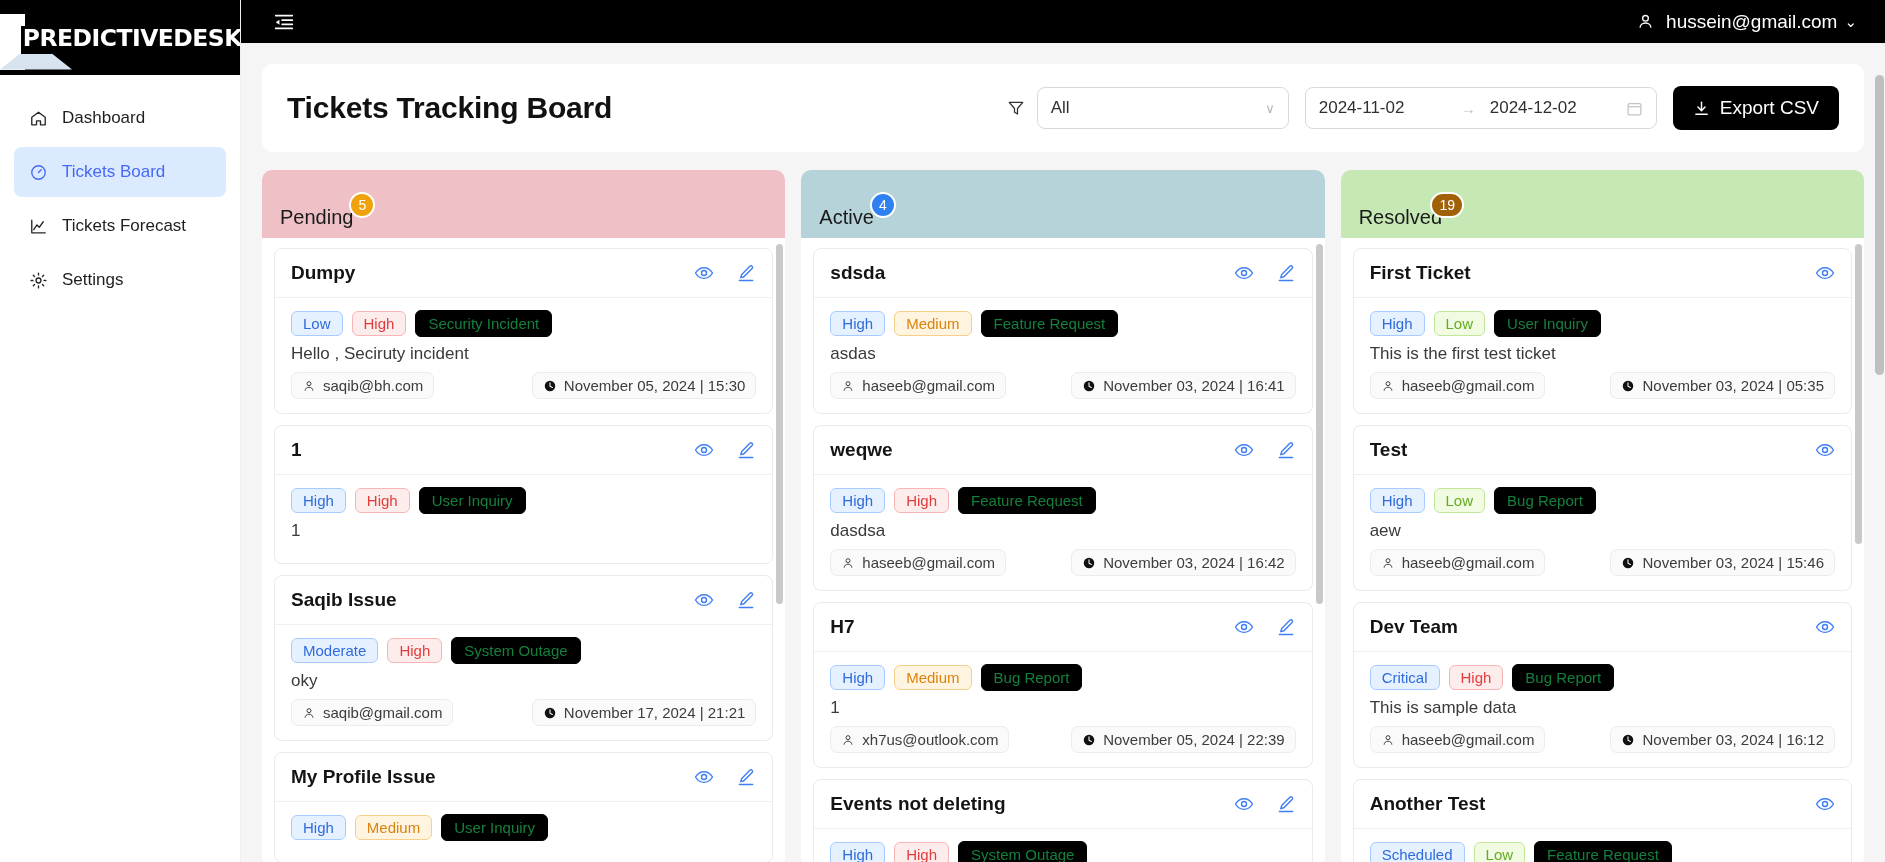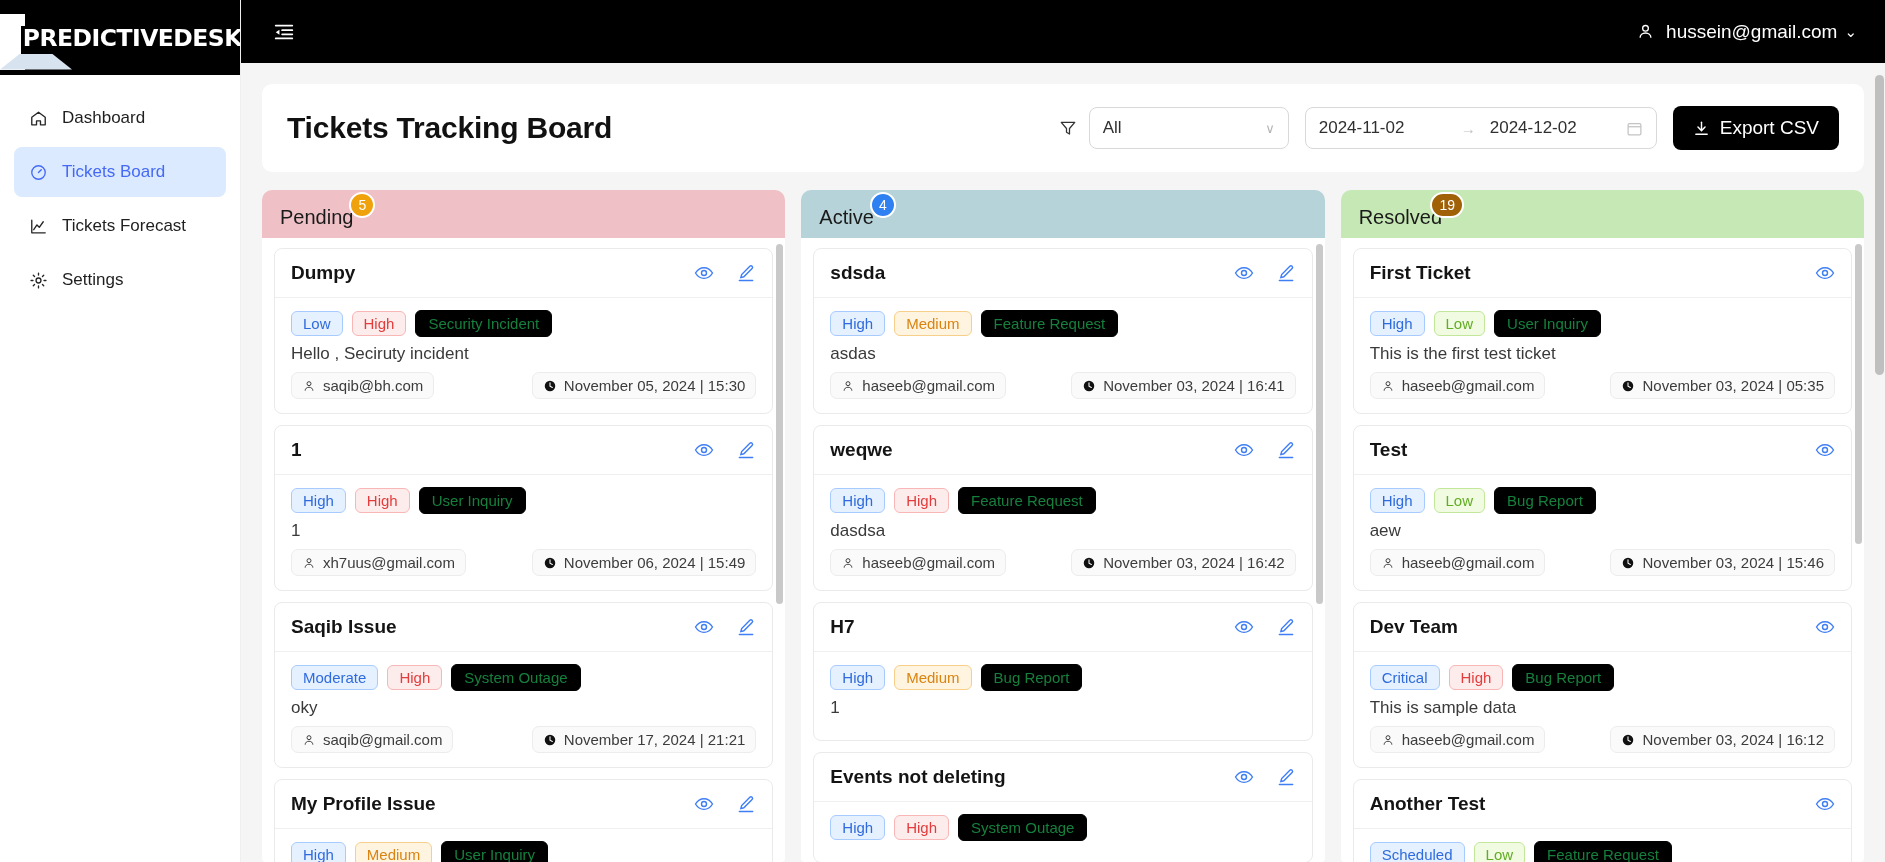--- a/index.html
+++ b/index.html
@@ -71,21 +71,21 @@
   .page-card {
     background: #fff; border-radius: 10px; padding: 22px 25px;
     display: flex; align-items: center; justify-content: space-between;
     height: 88px;
   }
   .page-title { font-size: 30px; font-weight: 700; color: #111; letter-spacing: -0.2px; }
   .toolbar { display: flex; align-items: center; gap: 16px; }
   .filter-wrap { display: flex; align-items: center; gap: 12px; }
   .funnel { width: 18px; height: 18px; color: #333; }
   .select {
-    width: 200px; height: 42px; border: 1px solid #d9d9d9; border-radius: 8px;
+    width: 252px; height: 42px; border: 1px solid #d9d9d9; border-radius: 8px;
     background: #fff; display: flex; align-items: center; justify-content: space-between;
     padding: 0 13px; font-size: 17px; color: #303030; cursor: pointer;
   }
   .select .chev { color: #b5b5b5; font-size: 13px; }
   .daterange {
     width: 352px; height: 42px; border: 1px solid #d9d9d9; border-radius: 8px;
     background: #fff; display: flex; align-items: center; padding: 0 13px;
     font-size: 17px; color: #303030; gap: 8px; cursor: pointer;
   }
   .daterange .d { width: 128px; }
@@ -95,21 +95,21 @@
     height: 44px; background: #000; color: #fff; border: none; border-radius: 8px;
     padding: 0 20px; font-size: 19px; display: flex; align-items: center; gap: 10px;
     cursor: pointer; font-family: "Liberation Sans", sans-serif;
   }
   .export-btn svg { width: 17px; height: 17px; }
 
   
   .board { display: flex; gap: 16px; margin-top: 18px; }
   .column { flex: 1 1 0; min-width: 0; display: flex; flex-direction: column; }
   .col-head {
-    height: 48px; border-radius: 10px 10px 0 0;
+    height: 68px; border-radius: 10px 10px 0 0;
     display: flex; align-items: flex-end; padding: 0 18px 9px 18px;
     position: relative;
   }
   .col-head .label { font-size: 20px; color: #1a1a1a; position: relative; display: inline-block; }
   .col-badge {
     position: absolute; top: -14px; right: -22px;
     min-width: 26px; height: 26px; border-radius: 13px;
     color: #fff; font-size: 14px; display: flex; align-items: center; justify-content: center;
     padding: 0 7px; border: 2px solid #fff; box-sizing: border-box;
   }
@@ -338,36 +338,20 @@
                       </span>
                     </span>
                   </div>
                   <div class="ticket-body">
                     <div class="tags">
                       <span class="tag blue">High</span>
                       <span class="tag red">High</span>
                       <span class="tag dark">User Inquiry</span>
                     </div>
                     <div class="desc">1</div>
-                    <div class="meta">
-                      <span class="chip">
-                        <svg viewBox="0 0 24 24" fill="none" stroke="#3c3c3c" stroke-width="1.7">
-                          <circle cx="12" cy="8" r="3.4"></circle>
-                          <path d="M5.4 20c0-3.5 2.9-5.9 6.6-5.9S18.6 16.5 18.6 20"></path>
-                        </svg>
-                        <span>xh7uus@gmail.com</span>
-                      </span>
-                      <span class="chip">
-                        <svg viewBox="0 0 24 24">
-                          <circle cx="12" cy="12" r="9" fill="#111"></circle>
-                          <path d="M12 6.5v6l4 2" fill="none" stroke="#fff" stroke-width="1.8" stroke-linecap="round"></path>
-                        </svg>
-                        <span>November 06, 2024 | 15:49</span>
-                      </span>
-                    </div>
                   </div>
                 </div>
                 <div class="ticket">
                   <div class="ticket-head">
                     <span class="ticket-title">Saqib Issue</span>
                     <span class="ticket-actions">
                       <span class="act-icon">
                         <svg viewBox="0 0 24 24" fill="none" stroke="#3f7ef5" stroke-width="1.7">
                           <path d="M1.8 12S5.6 5.6 12 5.6 22.2 12 22.2 12 18.4 18.4 12 18.4 1.8 12 1.8 12z"></path>
                           <circle cx="12" cy="12" r="3"></circle>
@@ -546,20 +530,36 @@
                       </span>
                     </span>
                   </div>
                   <div class="ticket-body">
                     <div class="tags">
                       <span class="tag blue">High</span>
                       <span class="tag orange">Medium</span>
                       <span class="tag dark">Bug Report</span>
                     </div>
                     <div class="desc">1</div>
+                    <div class="meta">
+                      <span class="chip">
+                        <svg viewBox="0 0 24 24" fill="none" stroke="#3c3c3c" stroke-width="1.7">
+                          <circle cx="12" cy="8" r="3.4"></circle>
+                          <path d="M5.4 20c0-3.5 2.9-5.9 6.6-5.9S18.6 16.5 18.6 20"></path>
+                        </svg>
+                        <span>xh7us@outlook.com</span>
+                      </span>
+                      <span class="chip">
+                        <svg viewBox="0 0 24 24">
+                          <circle cx="12" cy="12" r="9" fill="#111"></circle>
+                          <path d="M12 6.5v6l4 2" fill="none" stroke="#fff" stroke-width="1.8" stroke-linecap="round"></path>
+                        </svg>
+                        <span>November 05, 2024 | 22:39</span>
+                      </span>
+                    </div>
                   </div>
                 </div>
                 <div class="ticket">
                   <div class="ticket-head">
                     <span class="ticket-title">Events not deleting</span>
                     <span class="ticket-actions">
                       <span class="act-icon">
                         <svg viewBox="0 0 24 24" fill="none" stroke="#3f7ef5" stroke-width="1.7">
                           <path d="M1.8 12S5.6 5.6 12 5.6 22.2 12 22.2 12 18.4 18.4 12 18.4 1.8 12 1.8 12z"></path>
                           <circle cx="12" cy="12" r="3"></circle>

